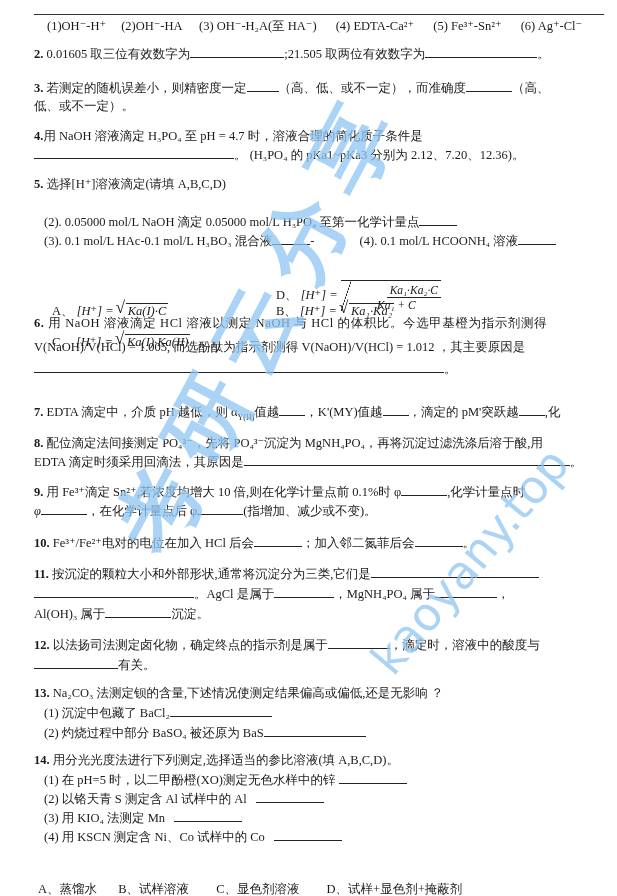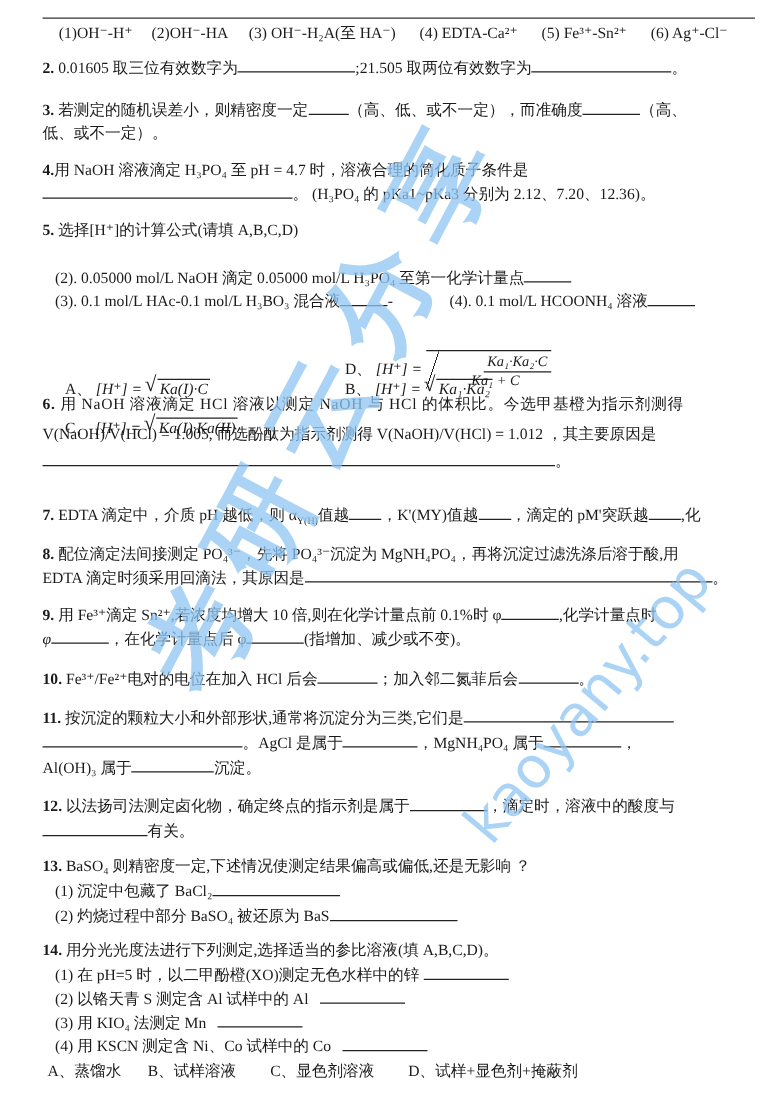--- a/index.html
+++ b/index.html
@@ -2,21 +2,21 @@
 <html><head>
 <meta charset="utf-8">
 <style>
   html, body { margin:0; padding:0; background:#ffffff; }
   body { width:617px; height:896px; position:relative; overflow:hidden;
          font-family:"Liberation Serif","DejaVu Serif",serif; color:#1a1a1a; font-size:12.5px; }
   .page { position:absolute; left:0; top:0; width:617px; height:896px; }
   .rule { position:absolute; left:34px; top:14px; width:570px; height:1px; background:#333; }
   .line { position:absolute; left:34px; white-space:nowrap; line-height:16px; }
   .ind { left:44px; }
-  .ind2 { left:38px; }
+  .ind2 { left:38px;margin-top:32px; }
   b.qn { font-weight:bold; }
   sub, sup { font-size:8px; line-height:0; }
   .blank { display:inline-block; border-bottom:1px solid #222; height:11px; vertical-align:baseline; }
   .it { font-style:italic; }
   .sp { letter-spacing:0.6px; }
   
   .sqrt { display:inline-block; position:relative; padding-left:9px;margin-top:45px; }
   .sqrt::before { content:"√"; position:absolute; left:-1px; top:-3px; font-size:17px; }
   .sqrt .rad { border-top:1px solid #222; padding:0 2px; font-style:italic; }
   .frac { display:inline-flex; flex-direction:column; vertical-align:middle; text-align:center; font-style:italic; font-size:11.5px; }
@@ -57,21 +57,21 @@
   <div class="line" style="top:98px;"><span>低、或不一定）。</span></div>
 
   <div class="line" style="top:128px;">
     <b class="qn">4.</b><span>用 NaOH 溶液滴定 H₃PO₄ 至 pH = 4.7 时，溶液合理的简化质子条件是</span>
   </div>
   <div class="line" style="top:147px;">
     <span class="blank" style="width:200px"></span><span>。  (H₃PO₄ 的 pKa1~pKa3 分别为 2.12、7.20、12.36)。</span>
   </div>
 
   <div class="line" style="top:176px;">
-    <b class="qn">5.</b> <span>选择[H⁺]的计算公式(请填 A,B,C,D)</span>
+    <b class="qn">5.</b> <span>选择[H⁺]溶液滴定(请填 A,B,C,D)</span>
   </div>
   <div class="line ind" style="top:214px;"><span>(2).  0.05000 mol/L NaOH 滴定 0.05000 mol/L H₃PO₄ 至第一化学计量点</span><span class="blank" style="width:38px"></span></div>
   <div class="line ind" style="top:233px;">
     <span>(3).  0.1 mol/L HAc-0.1 mol/L H₃BO₃ 混合液</span><span class="blank" style="width:38px"></span><span>-</span>
     <span style="margin-left:42px">(4). 0.1 mol/L HCOONH₄ 溶液</span><span class="blank" style="width:38px"></span>
   </div>
 
   <div class="line" style="top:258px;left:52px;">
     <span>A、</span> <span class="it">[H⁺] =</span>
     <span class="sqrt"><span class="rad">Ka(I)·C</span></span>
@@ -134,21 +134,21 @@
   </div>
 
   <div class="line" style="top:637px;">
     <b class="qn">12.</b> <span>以法扬司法测定卤化物，确定终点的指示剂是属于</span><span class="blank" style="width:62px"></span><span>，滴定时，溶液中的酸度与</span>
   </div>
   <div class="line" style="top:657px;">
     <span class="blank" style="width:84px"></span><span>有关。</span>
   </div>
 
   <div class="line" style="top:685px;">
-    <b class="qn">13.</b> <span>BaSO₄ 则精密度一定,下述情况使测定结果偏高或偏低,还是无影响 ？</span>
+    <b class="qn">13.</b> <span>Na₂CO₃ 法测定钡的含量,下述情况使测定结果偏高或偏低,还是无影响 ？</span>
   </div>
   <div class="line ind" style="top:705px;"><span>(1) 沉淀中包藏了 BaCl₂</span><span class="blank" style="width:102px"></span></div>
   <div class="line ind" style="top:725px;"><span>(2) 灼烧过程中部分 BaSO₄ 被还原为 BaS</span><span class="blank" style="width:102px"></span></div>
 
   <div class="line" style="top:752px;">
     <b class="qn">14.</b> <span>用分光光度法进行下列测定,选择适当的参比溶液(填 A,B,C,D)。</span>
   </div>
   <div class="line ind" style="top:772px;"><span>(1) 在 pH=5 时，以二甲酚橙(XO)测定无色水样中的锌</span> <span class="blank" style="width:68px"></span></div>
   <div class="line ind" style="top:791px;"><span>(2) 以铬天青 S 测定含 Al 试样中的 Al</span>&nbsp;&nbsp; <span class="blank" style="width:68px"></span></div>
   <div class="line ind" style="top:810px;"><span>(3) 用 KIO₄ 法测定 Mn</span>&nbsp;&nbsp; <span class="blank" style="width:68px"></span></div>

